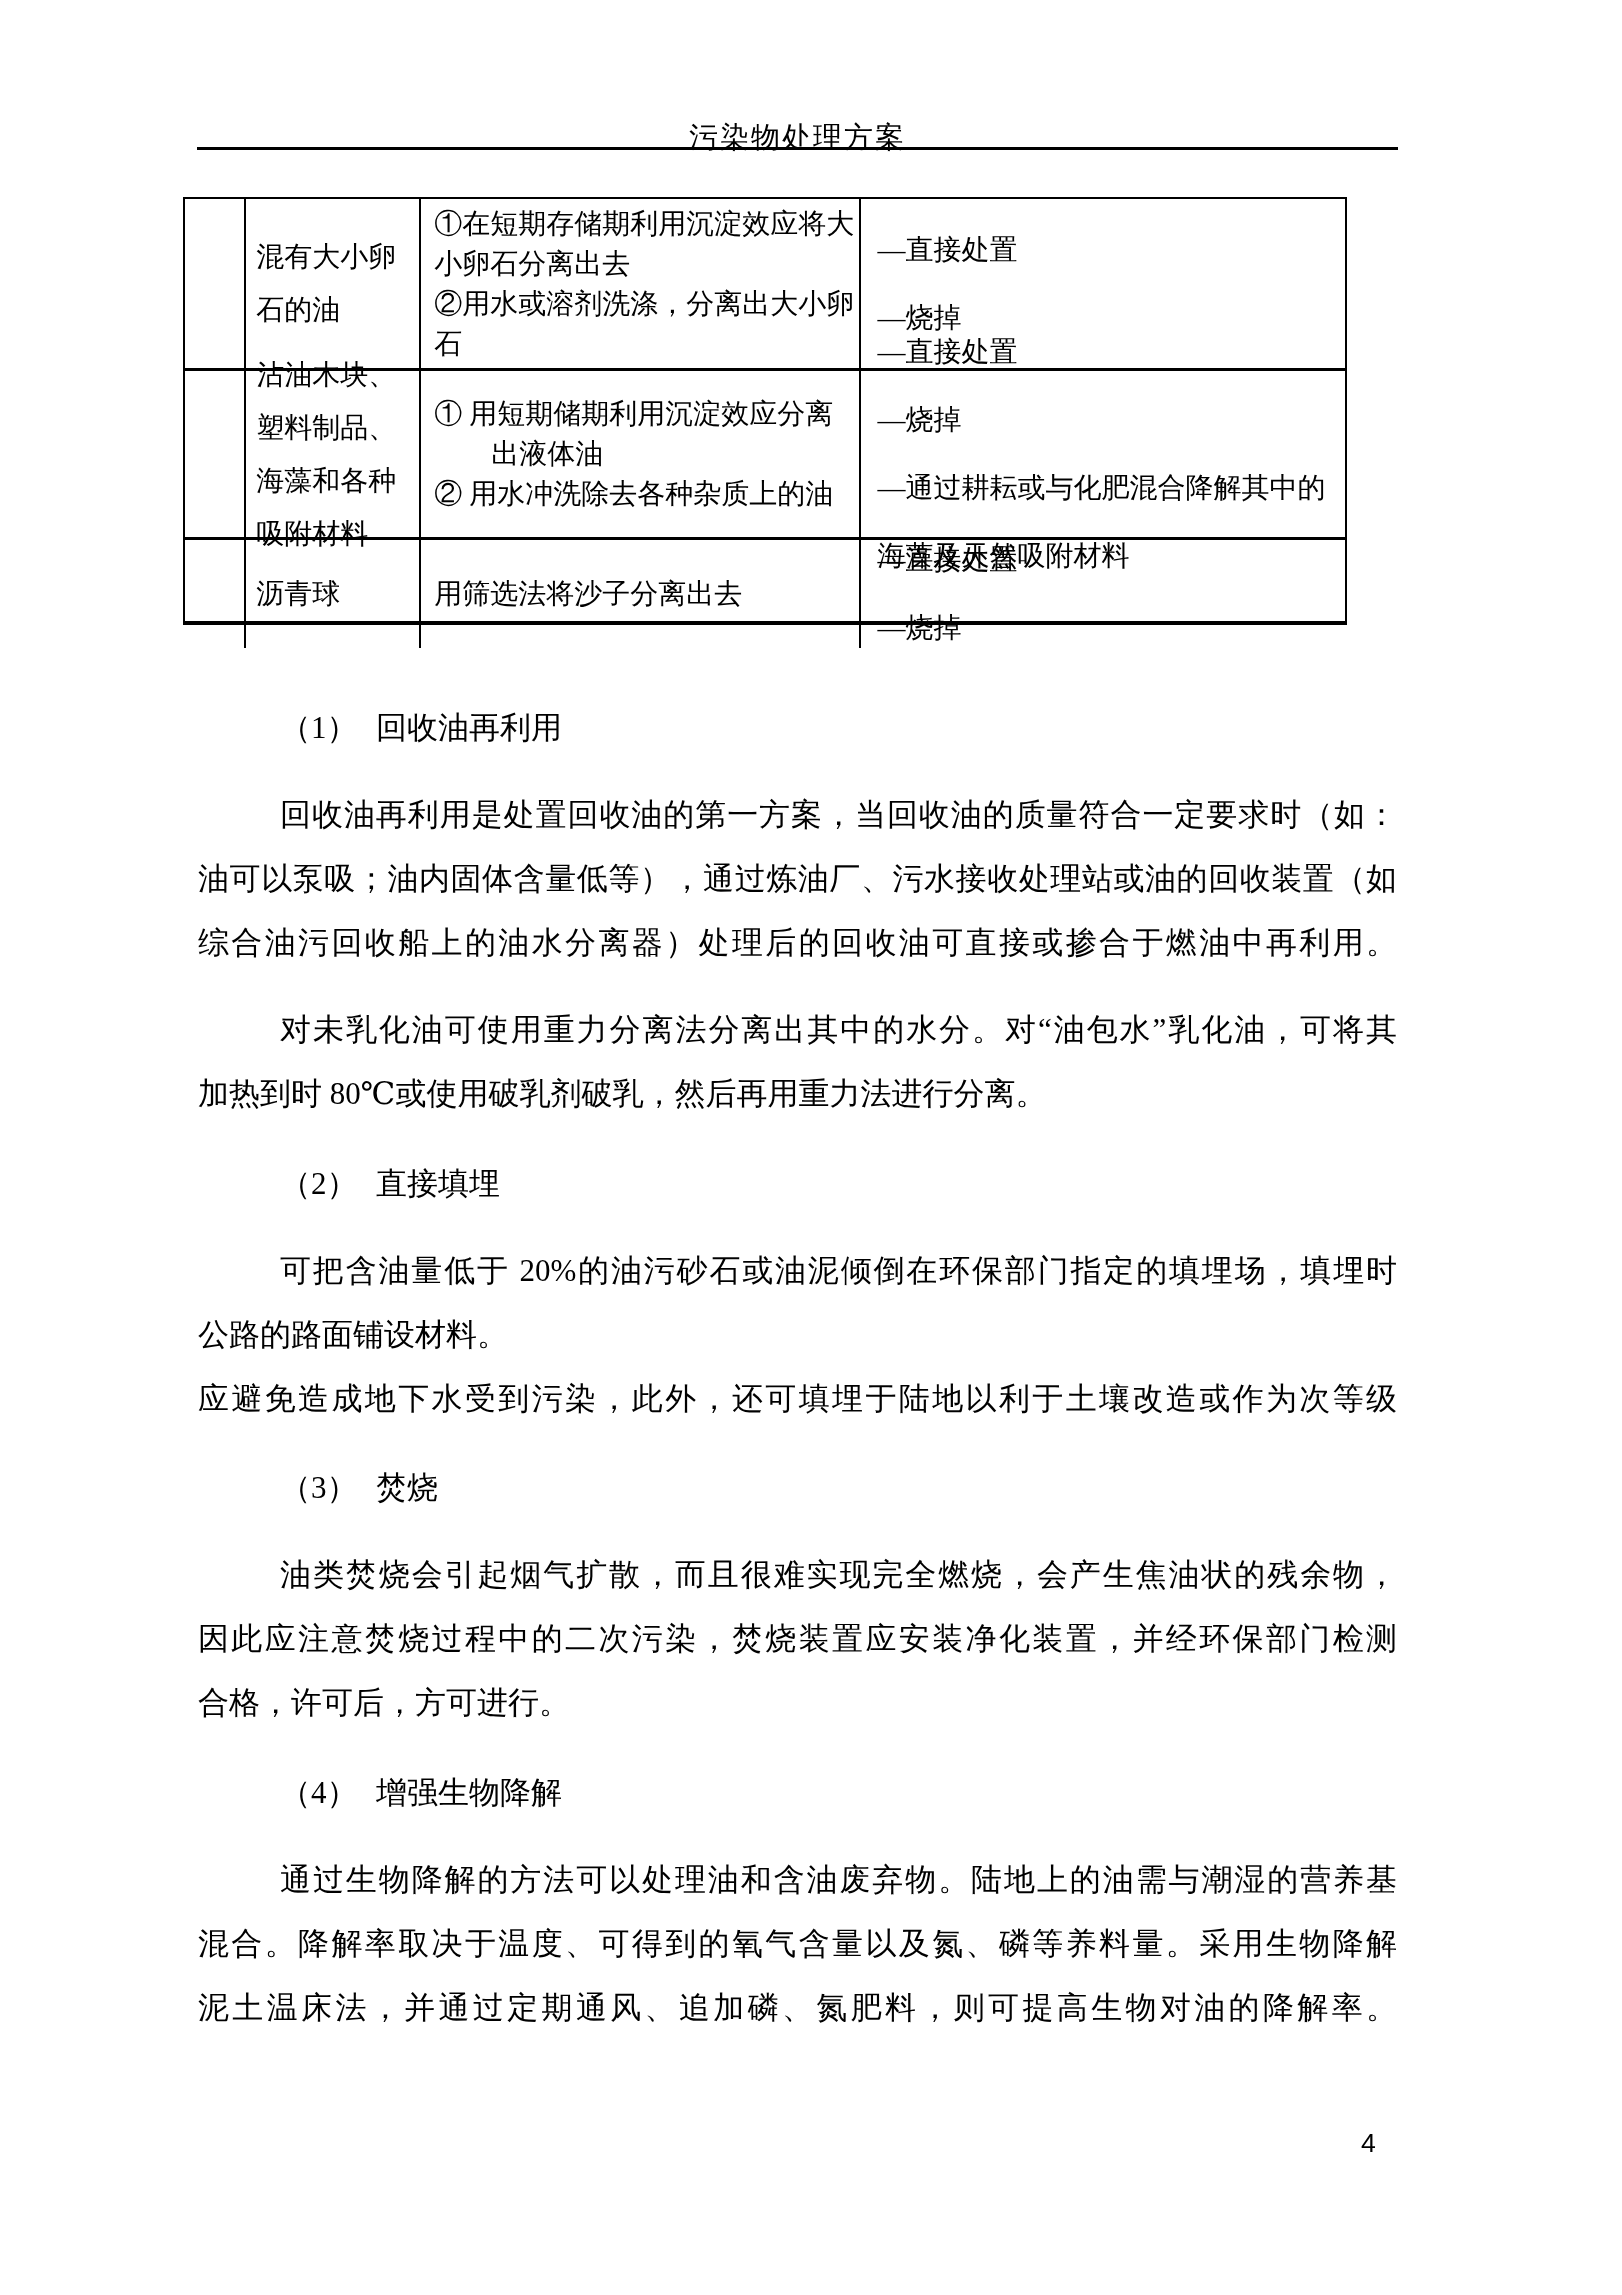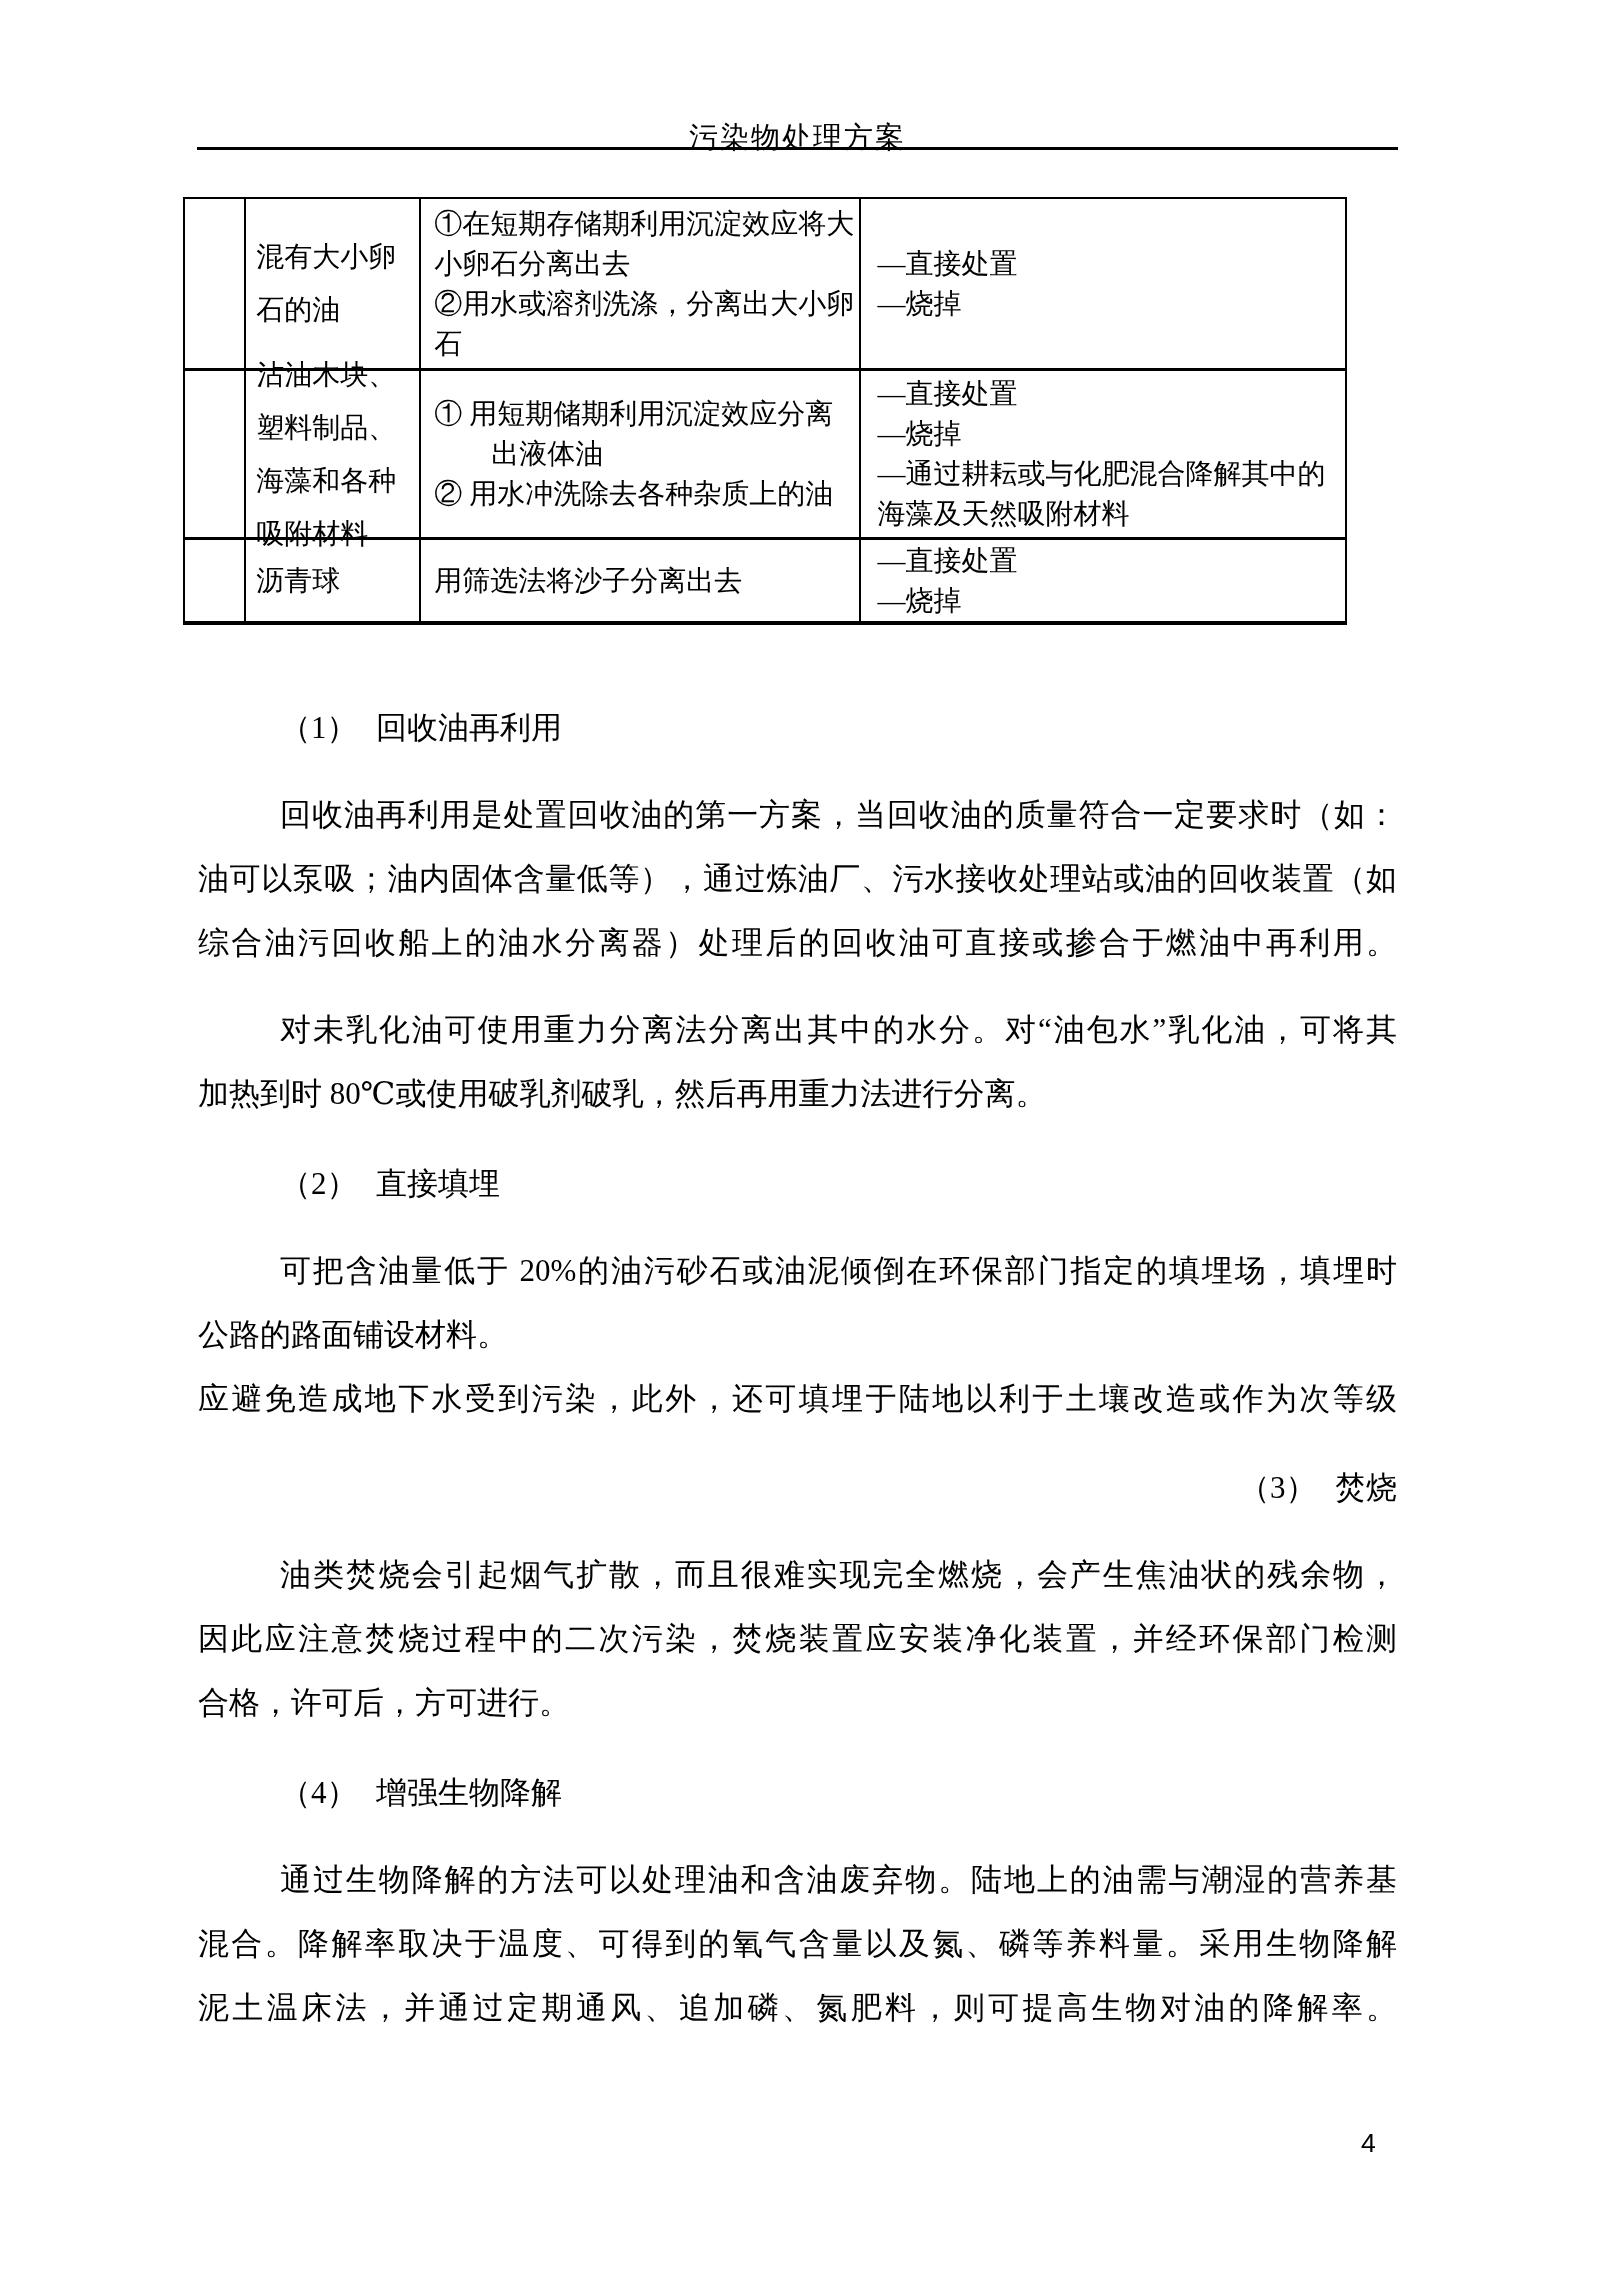--- a/index.html
+++ b/index.html
@@ -45,21 +45,21 @@
   }
   .cell{
     box-sizing:border-box;
     border-right:2px solid #000;
     border-bottom:3.6px solid #000;
     display:flex;
     flex-direction:column;
     justify-content:center;
     overflow:visible;
   }
-  .cell.lastcol{border-right:none;}
+  .cell.lastcol{border-right:none;gap:28px;}
   .cell.lastrow{border-bottom:none;}
   .cell.c1{padding-left:10.2px;gap:13px;}
   .cell.c2{padding-left:13.3px;}
   .cell.c3{padding-left:16.4px;}
   .tline{white-space:nowrap;}
   .tline.hang{padding-left:57px;}
   
   .docbody{
     position:absolute;
     left:198px; top:696px;
@@ -159,21 +159,21 @@
       </div>
       <div class="section">
         <div class="heading" style="padding-left: 82px;"><span class="hnum">（2）</span><span>直接填埋</span></div>
         <div class="para">
           <div class="pline first">可把含油量低于 20%的油污砂石或油泥倾倒在环保部门指定的填埋场，填埋时</div>
           <div class="pline short">公路的路面铺设材料。</div>
           <div class="pline">应避免造成地下水受到污染，此外，还可填埋于陆地以利于土壤改造或作为次等级</div>
         </div>
       </div>
       <div class="section">
-        <div class="heading" style="padding-left: 82px; text-align: right;"><span class="hnum">（3）</span><span>焚烧</span></div>
+        <div class="heading" style="padding-left: 82px;"><span class="hnum">（3）</span><span>焚烧</span></div>
         <div class="para">
           <div class="pline first">油类焚烧会引起烟气扩散，而且很难实现完全燃烧，会产生焦油状的残余物，</div>
           <div class="pline">因此应注意焚烧过程中的二次污染，焚烧装置应安装净化装置，并经环保部门检测</div>
           <div class="pline short">合格，许可后，方可进行。</div>
         </div>
       </div>
       <div class="section">
         <div class="heading" style="padding-left: 82px;"><span class="hnum">（4）</span><span>增强生物降解</span></div>
         <div class="para">
           <div class="pline first">通过生物降解的方法可以处理油和含油废弃物。陆地上的油需与潮湿的营养基</div>

